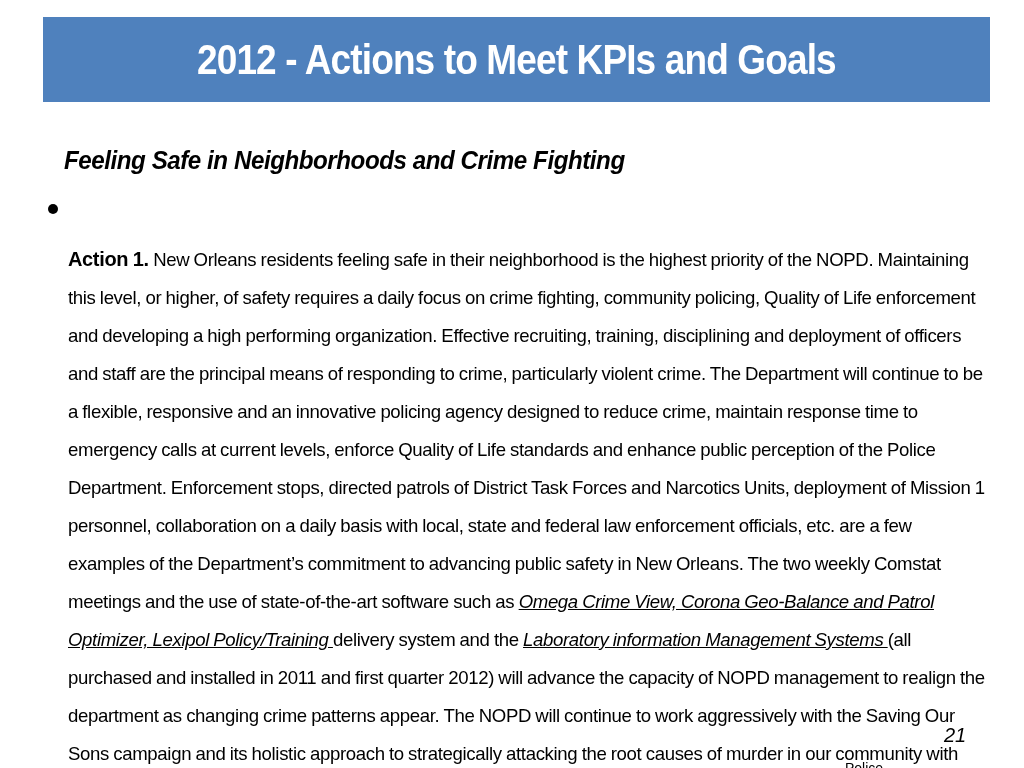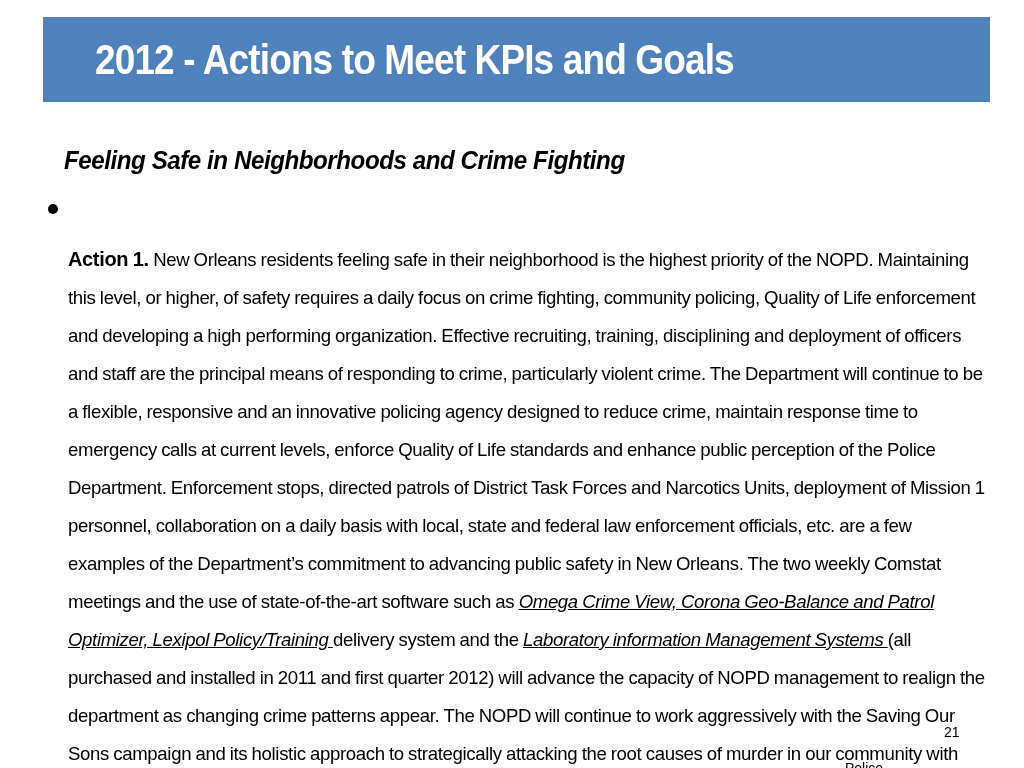--- a/index.html
+++ b/index.html
@@ -17,21 +17,21 @@
     }
     .title-bar {
       position: absolute;
       left: 43px;
       top: 17px;
       width: 947px;
       height: 85px;
       background: #4F81BD;
       display: flex;
       align-items: center;
-      justify-content: flex-start;
+      justify-content: center;
     }
     .title-text {
       color: #ffffff;
       font-family: "Liberation Sans", sans-serif;
       font-size: 43px;
       font-weight: bold;
       letter-spacing: -1px;
       transform: scaleX(0.86);
       white-space: nowrap;
     }
@@ -82,21 +82,22 @@
       position: absolute;
       left: 845px;
       top: 724px;
       font-size: 14px;
       margin-top: 36px;
     }
     .footer-page {
       position: absolute;
       left: 944px;
       top: 724px;
-      font-size: 14px;
+      font-size: 20px;
+      font-style: italic;
     }
   </style>
 </head>
 <body>
 
 <div class="title-bar">
   <span class="title-text">2012 - Actions to Meet KPIs and Goals</span>
 </div>
 
 <div class="subtitle">Feeling Safe in Neighborhoods and Crime Fighting</div>

